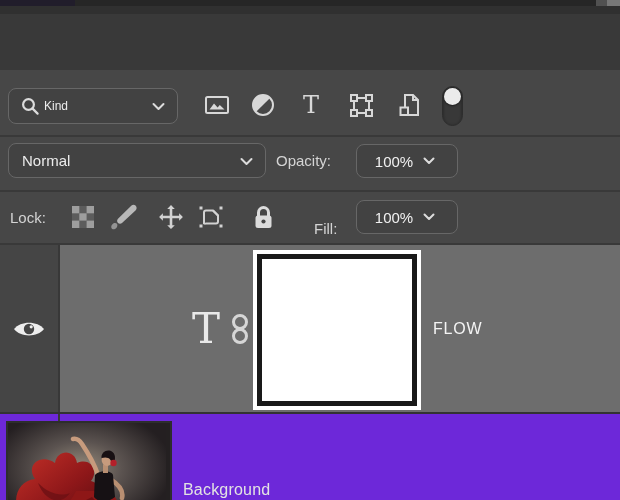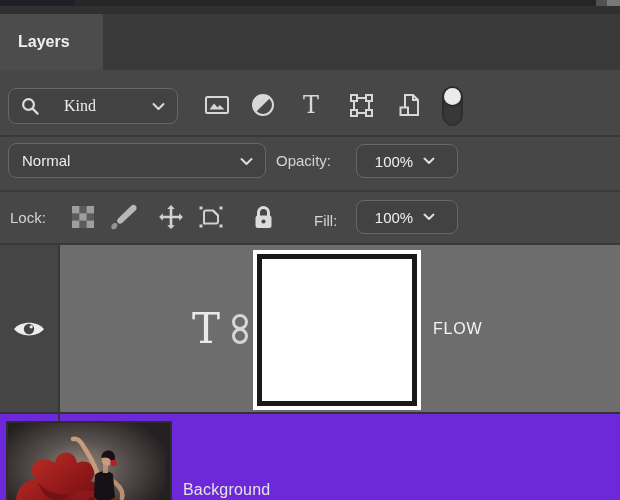--- a/index.html
+++ b/index.html
@@ -17,29 +17,29 @@
   
   .tabbar{left:0;top:14px;width:620px;height:56px;background:#393939;}
   .tab{left:0;top:14px;width:103px;height:56px;background:#4c4c4c;display:flex;align-items:center;padding-left:18px;}
   .tab span{color:#f0f0f0;font-size:16px;font-weight:bold;}
 
   .sep{left:0;width:620px;height:2px;background:#393939;}
 
   
   .ctrl{background:#424242;border:1px solid #676767;border-radius:8px;display:flex;align-items:center;color:#e8e8e8;}
   .kind-dd{left:8px;top:88px;width:170px;height:36px;}
-  .kind-dd .lbl{font-size:16px;margin-left:24px;color:#ececec;font-family:Liberation Serif, serif;}
+  .kind-dd .lbl{font-size:12px;margin-left:4px;color:#ececec;}
   .mode-dd{left:8px;top:143px;width:258px;height:35px;}
   .mode-dd .lbl{font-size:15px;margin-left:13px;color:#ececec;}
   .dd-chev{position:absolute;right:12px;top:50%;transform:translateY(-50%);}
   .kind-dd .srch{margin-left:12px;display:flex;}
 
   .fieldlabel{color:#d4d4d4;font-size:15px;display:flex;align-items:center;}
   .op-label{left:276px;top:143px;height:35px;}
-  .fill-label{left:314px;top:204px;height:33px;text-align:right;}
+  .fill-label{left:314px;top:212px;height:33px;text-align:right;}
   .valbox{left:356px;width:102px;display:flex;align-items:stretch;padding:16px;}
   .op-box{top:144px;height:34px;}
   .fill-box{top:200px;height:33px;}
   .valbox .val{flex:1;display:flex;align-items:center;justify-content:center;font-size:15px;color:#f0f0f0;}
   .valbox .vdiv{width:1px;background:#676767;}
   .valbox .chevcell{width:25px;display:flex;align-items:center;justify-content:center;}
 
   .icon-btn{display:flex;align-items:center;justify-content:center;}
   .f-icon{top:90px;width:30px;height:30px;}
 
@@ -80,23 +80,20 @@
 
 <div class="stage">
 
   <div class="abs strip1"></div>
   <div class="abs strip1-purple"></div>
   <div class="abs tr-block-a"></div>
   <div class="abs tr-block-b"></div>
   <div class="abs strip2"></div>
 
   <div class="abs tabbar"></div>
-  <div class="abs tab">
-    <span>Layers</span>
-  </div>
 
   <div class="abs ctrl kind-dd">
     <span class="srch">
       <svg width="19" height="19" viewBox="0 0 19 19">
           <circle cx="7.5" cy="7.5" r="5.4" fill="none" stroke="#dcdcdc" stroke-width="2.2"></circle>
           <line x1="11.6" y1="11.6" x2="16.6" y2="16.6" stroke="#dcdcdc" stroke-width="2.2" stroke-linecap="round"></line>
         </svg>
     </span>
     <span class="lbl">Kind</span>
     <span class="dd-chev">

